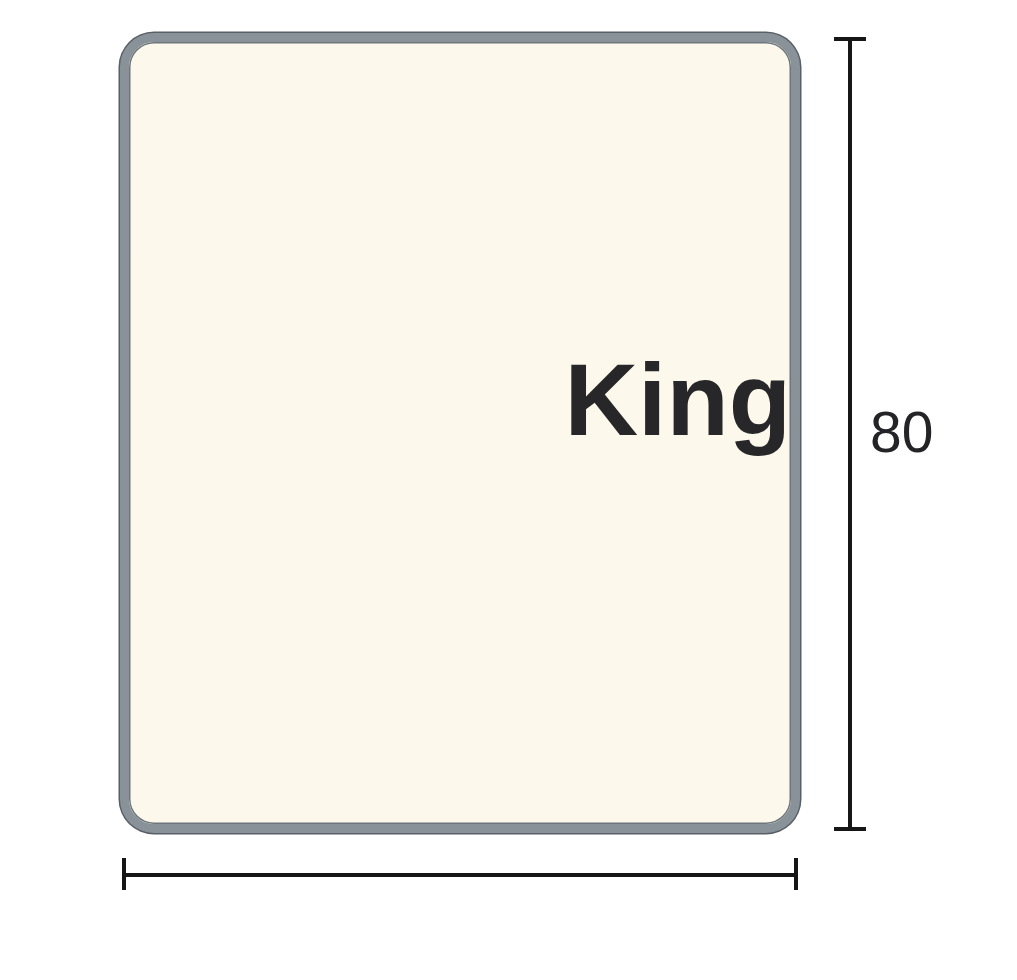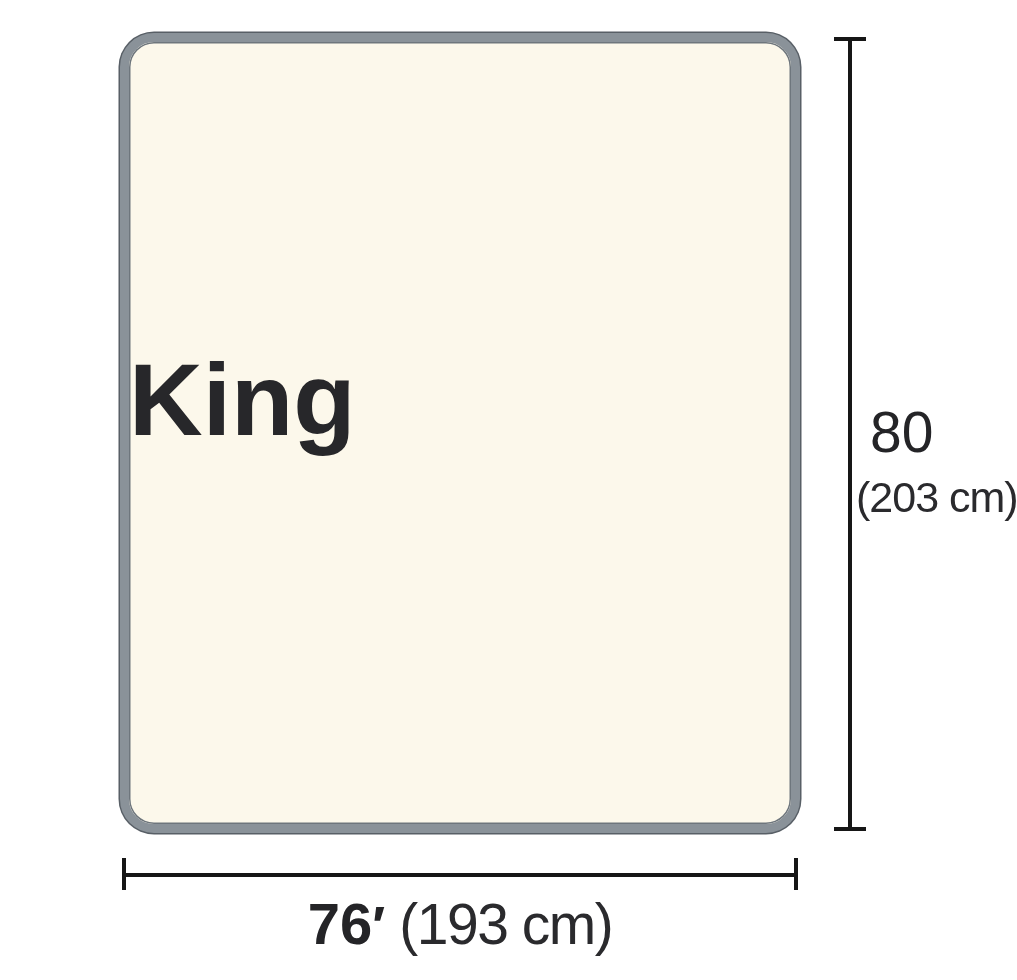--- a/index.html
+++ b/index.html
@@ -28,21 +28,21 @@
     background: #fcf8eb;
     border: 9px solid #8a9299;
     border-radius: 34px;
     box-shadow: 0 0 0 1.5px #585f66, inset 0 0 0 1.5px #6e767d;
   }
   .mattress-label {
     position: absolute;
     left: 0;
     right: 0;
     top: 307px;
-    text-align: left;
+    text-align: right;
     font-size: 102px;
     font-weight: 700;
     letter-spacing: 0px;
     color: #27272a;
     line-height: 1;
   }
 
   
   .dim {
     position: absolute;
@@ -112,23 +112,19 @@
 
   <div class="mattress">
     <div class="mattress-label">King</div>
   </div>
 
   <div class="dim v-line"></div>
   <div class="dim v-cap-t"></div>
   <div class="dim v-cap-b"></div>
 
   <div class="height-value">80</div>
-  <div class="height-metric">(203 cm)</div>
 
   <div class="dim h-line"></div>
   <div class="dim h-cap-l"></div>
   <div class="dim h-cap-r"></div>
 
-  <div class="width-label">
-    <span class="width-value">76</span><span class="width-prime">′</span><span class="width-metric">(193 cm)</span>
-  </div>
 
 </div>
 
 </body></html>

